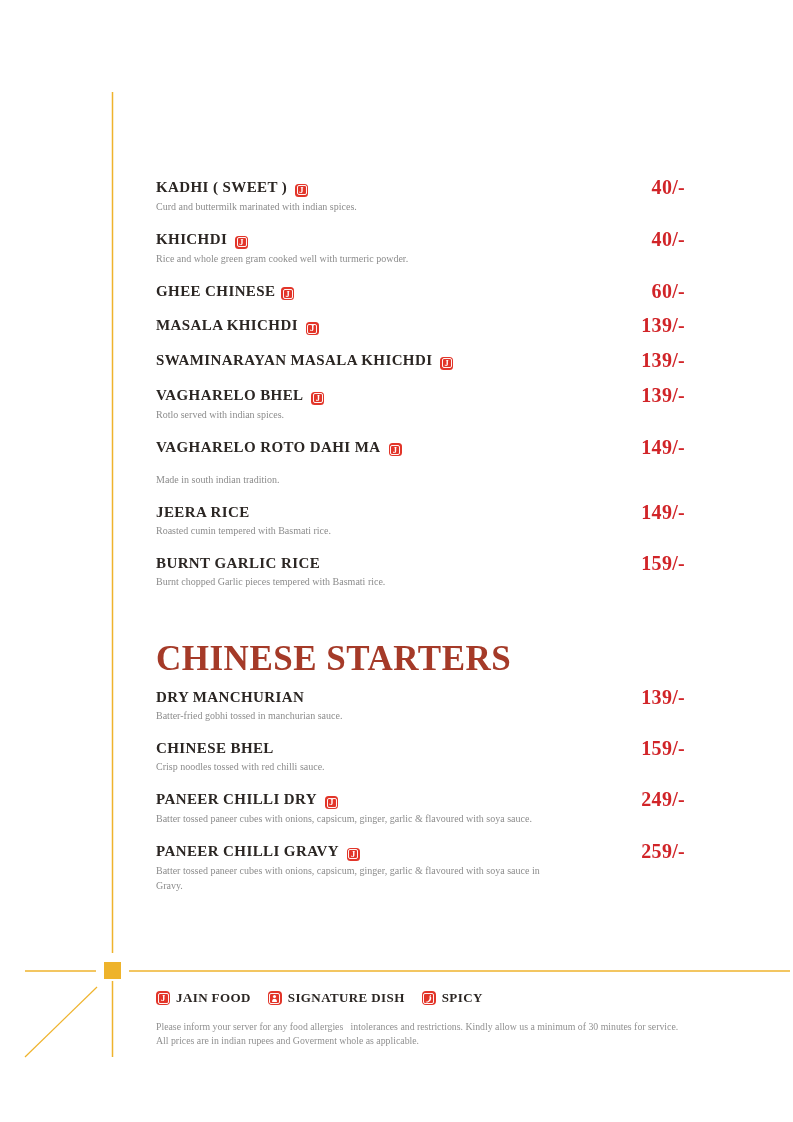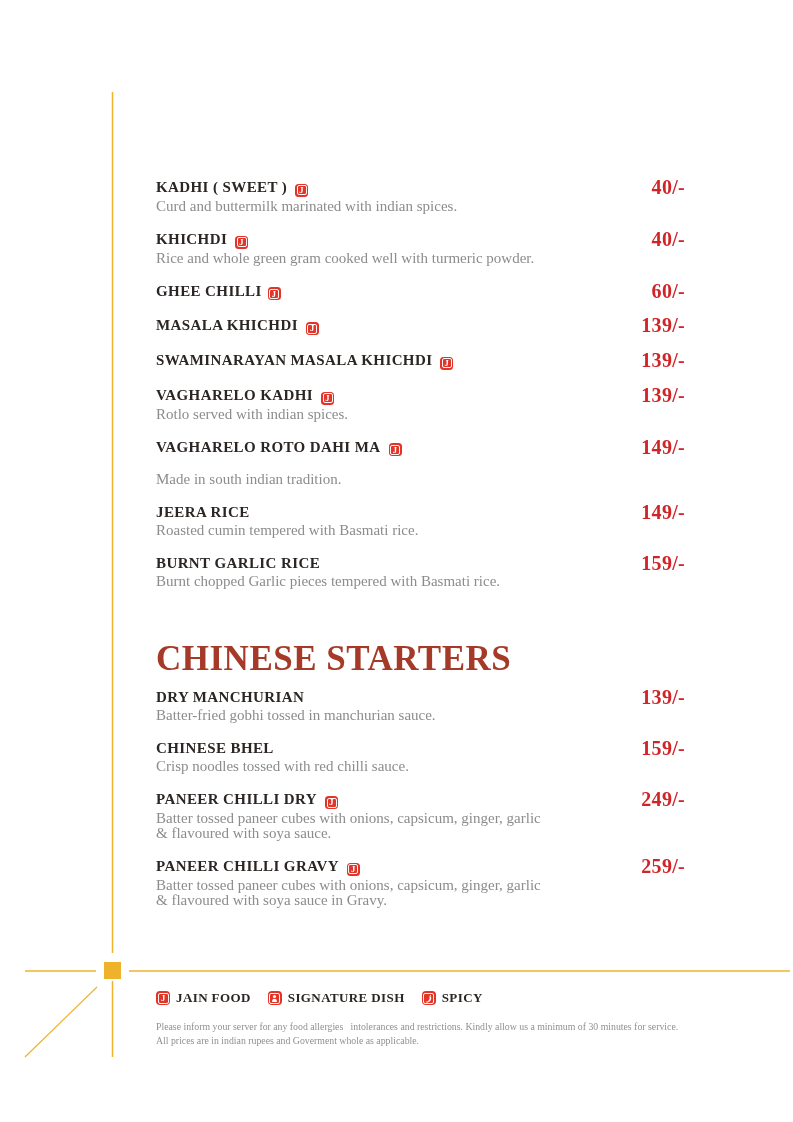--- a/index.html
+++ b/index.html
@@ -21,21 +21,21 @@
     display:flex;justify-content:space-between;align-items:flex-start;
     line-height:18px;
   }
   .item-name{
     font-weight:bold;font-size:15px;color:#2b2623;letter-spacing:0.4px;
   }
   .item-price{
     font-weight:bold;font-size:20px;color:#d12428;letter-spacing:0.3px;white-space:nowrap;
   }
   .desc{
-    margin-top:2px;font-size:15px;color:#8c8c8c;line-height:15px;max-width:400px;
+    margin-top:2px;font-size:10px;color:#8c8c8c;line-height:15px;max-width:400px;
   }
   .desc:empty{display:none;margin:0;}
 
   .badge{
     display:inline-flex;align-items:center;justify-content:center;
     width:13px;height:13px;background:#e23529;border-radius:3.5px;
     position:relative;vertical-align:-1px;margin-left:8px;flex:0 0 auto;
   }
   .badge::after{
     content:"";position:absolute;left:1.5px;top:1.5px;right:1.5px;bottom:1.5px;
@@ -93,21 +93,21 @@
         <span class="item-name"><span>KHICHDI</span><span class="badge">
               <span class="glyph">J</span>
             </span></span>
         <span class="item-price">40/-</span>
       </div>
       <div class="desc">Rice and whole green gram cooked well with turmeric powder.</div>
     </div>
 
     <div class="item">
       <div class="item-row">
-        <span class="item-name"><span>GHEE CHILLI</span><span class="badge" style="margin-left:6px">
+        <span class="item-name"><span>GHEE CHINESE</span><span class="badge" style="margin-left:6px">
               <span class="glyph">J</span>
             </span></span>
         <span class="item-price">60/-</span>
       </div>
 
     </div>
 
     <div class="item">
       <div class="item-row">
         <span class="item-name"><span>MASALA KHICHDI</span><span class="badge">
@@ -123,21 +123,21 @@
         <span class="item-name"><span>SWAMINARAYAN MASALA KHICHDI</span><span class="badge">
               <span class="glyph">J</span>
             </span></span>
         <span class="item-price">139/-</span>
       </div>
 
     </div>
 
     <div class="item">
       <div class="item-row">
-        <span class="item-name"><span>VAGHARELO KADHI</span><span class="badge">
+        <span class="item-name"><span>VAGHARELO BHEL</span><span class="badge">
               <span class="glyph">J</span>
             </span></span>
         <span class="item-price">139/-</span>
       </div>
       <div class="desc">Rotlo served with indian spices.</div>
     </div>
 
     <div class="item">
       <div class="item-row">
         <span class="item-name"><span>VAGHARELO ROTO DAHI MA</span><span class="badge">

